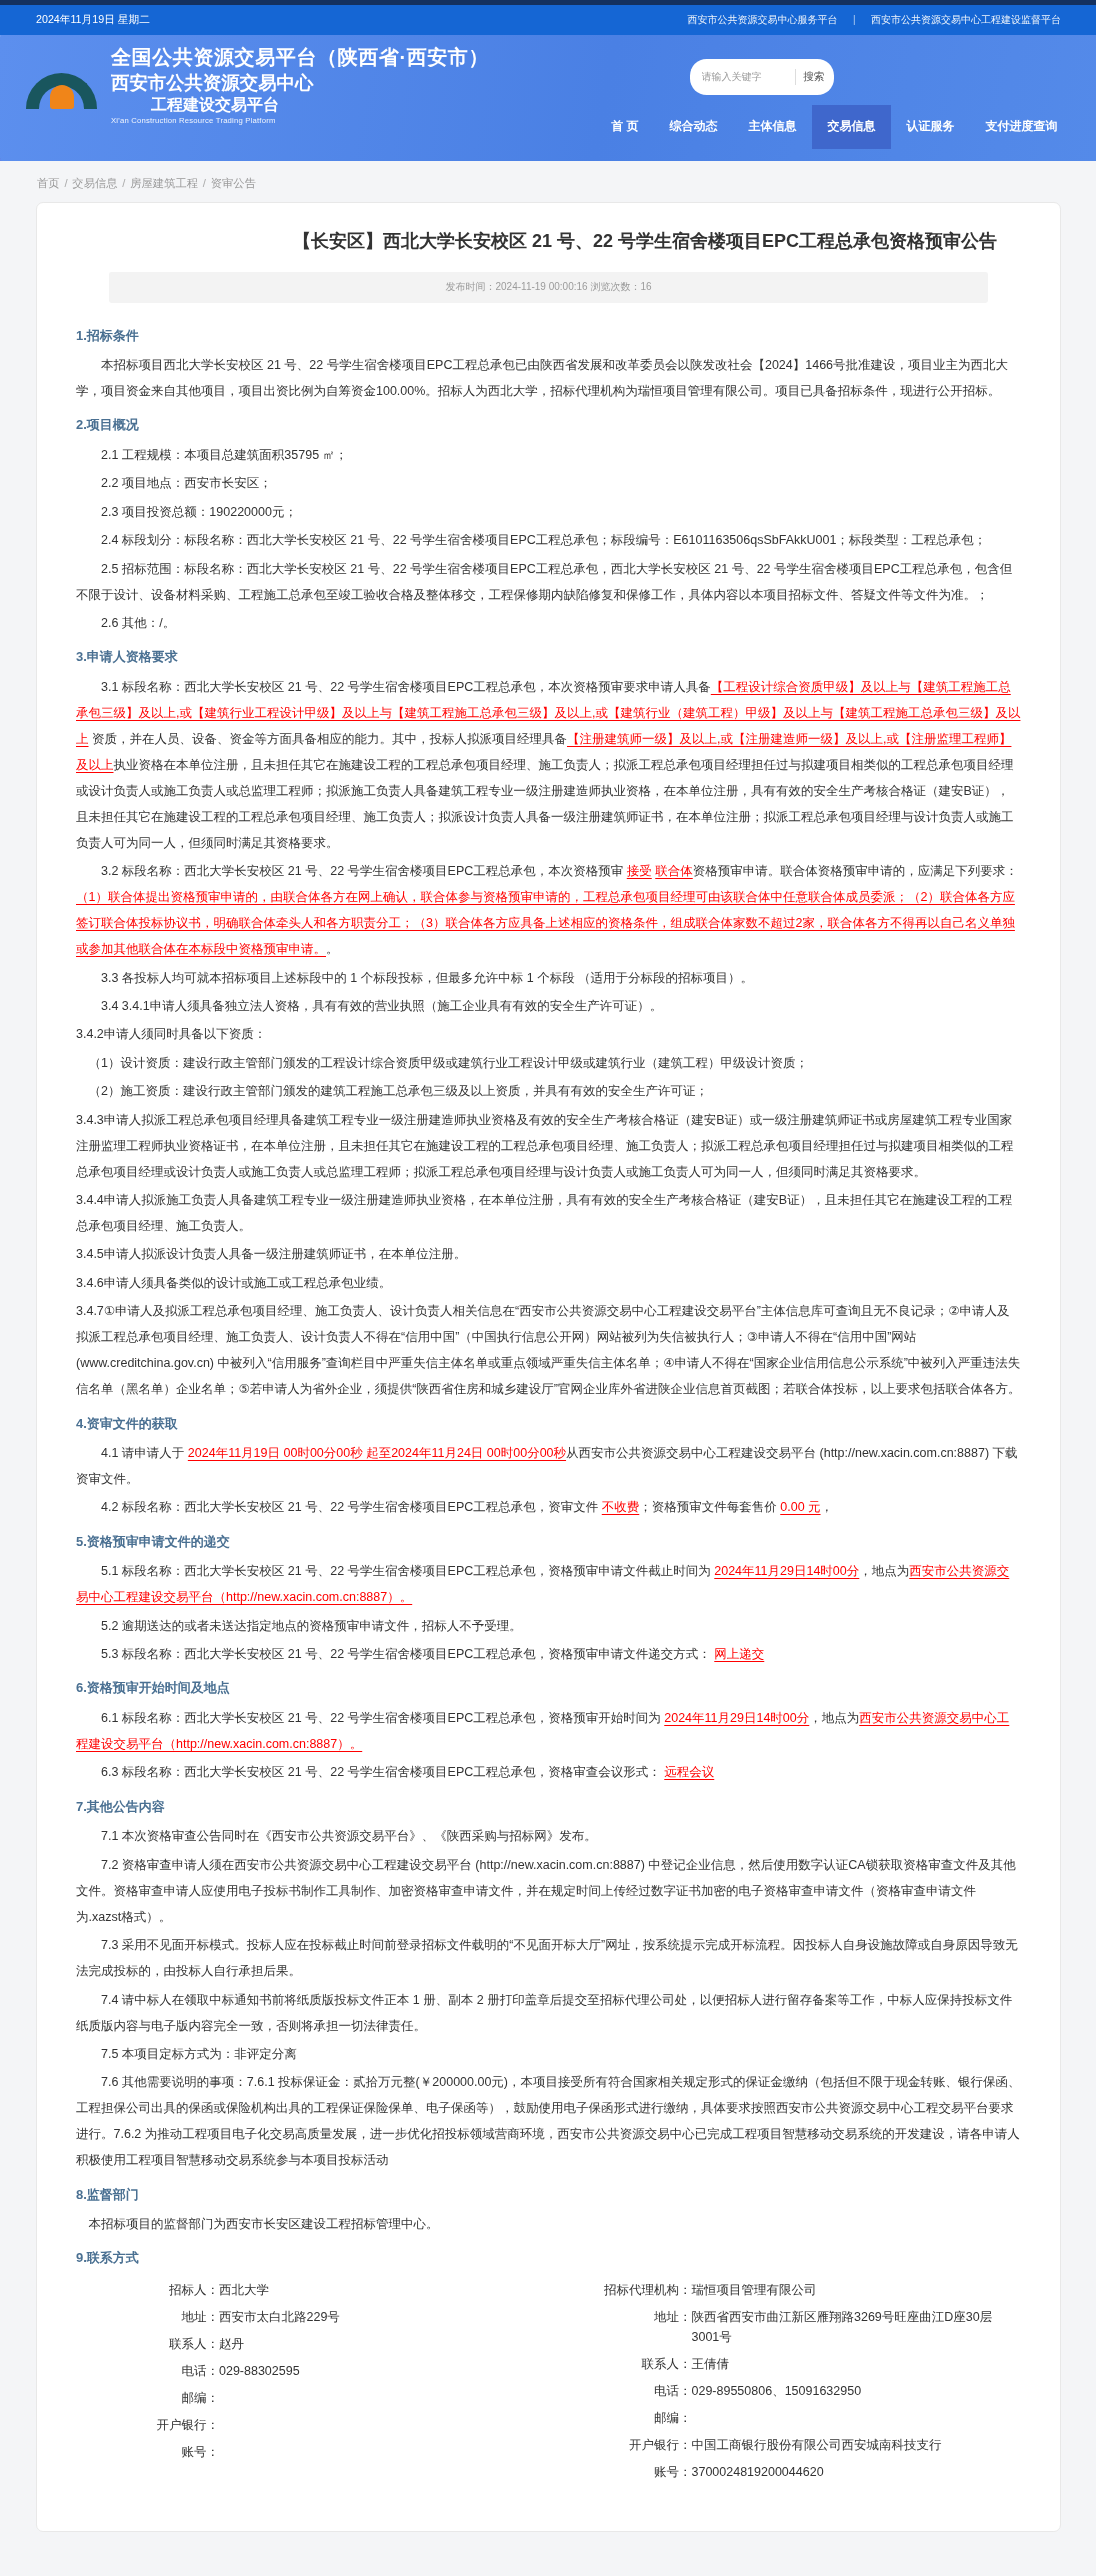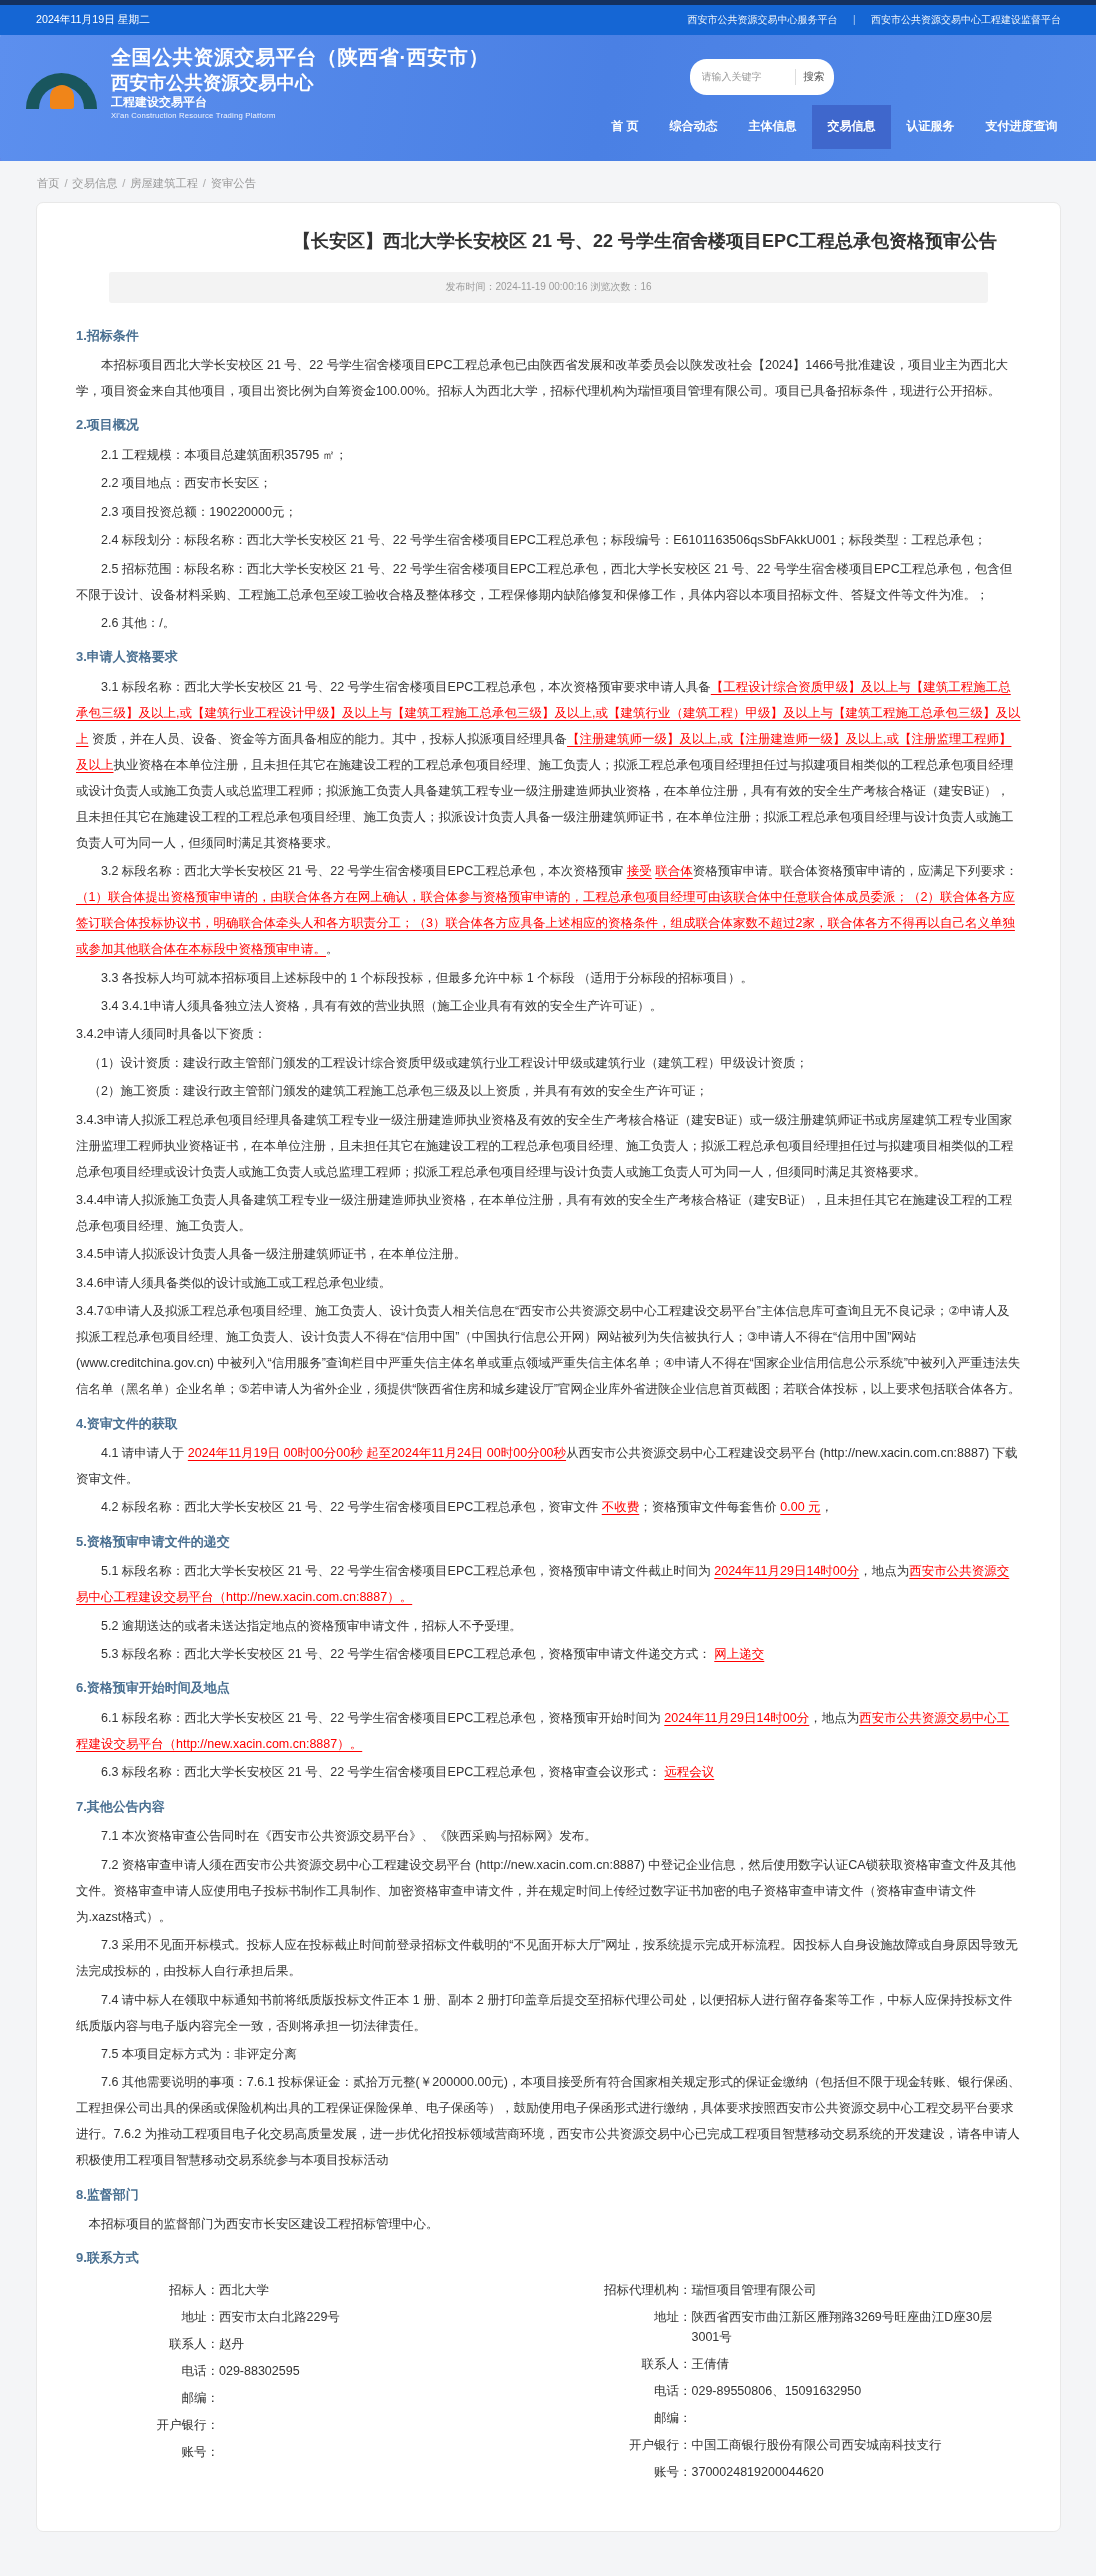--- a/index.html
+++ b/index.html
@@ -38,21 +38,21 @@
     border:13px solid #19565e;border-bottom:none;
     border-radius:71px 71px 0 0;box-sizing:border-box;
   }
   .logo-ball{
     position:absolute;left:26px;bottom:0;width:24px;height:24px;
     background:#f08519;border-radius:50% 50% 2.4px 2.4px;
   }
   .header-titles{position:absolute;left:111px;top:10.7px;color:#fff;line-height:1.22;}
   .ht1{font-size:20px;font-weight:bold;letter-spacing:0.6px;}
   .ht2{font-size:18.4px;font-weight:bold;margin-top:2.4px;}
-  .ht3{font-size:12px;font-weight:bold;}
+  .ht3{font-size:16px;font-weight:bold;margin-left:40px;}
   .ht-en{font-size:7.7px;margin-top:1.8px;letter-spacing:0.2px;color:rgba(255,255,255,.92);}
   .search-pill{
     position:absolute;right:263px;top:24px;width:144px;height:36px;
     background:#fff;border-radius:16.6px;display:flex;align-items:center;
     padding:0 9.5px;box-sizing:border-box;
   }
   .search-input{
     border:none;outline:none;flex:1;font-size:10px;color:#333;
     font-family:inherit;background:transparent;min-width:0;
   }

